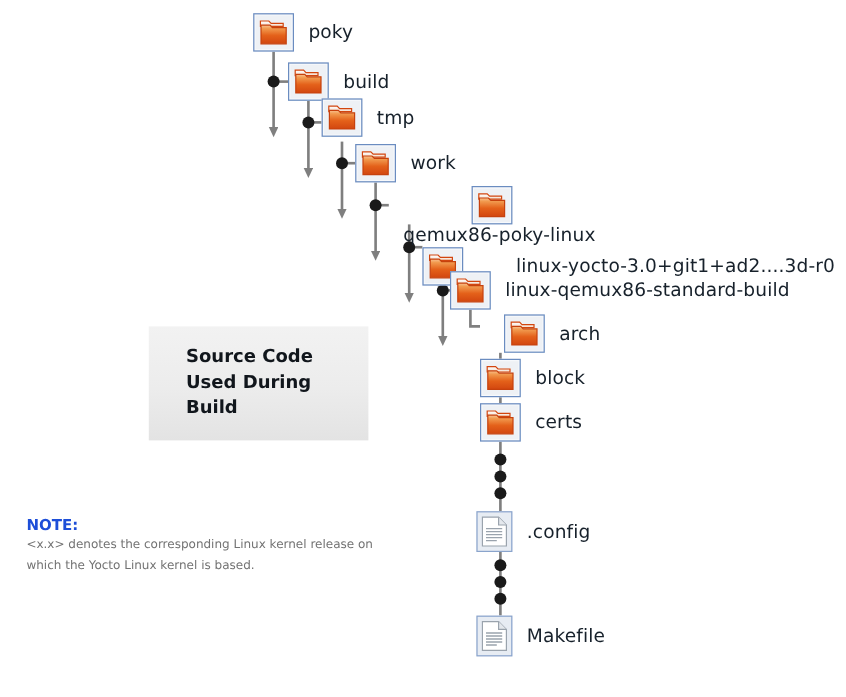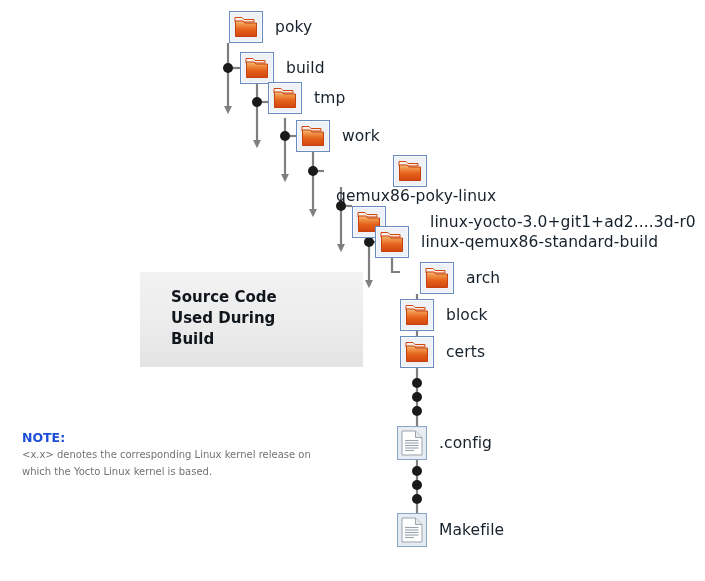--- a/index.html
+++ b/index.html
@@ -78,23 +78,23 @@
     position: absolute;
     left: 3px;
     top: 3px;
     width: 22px;
     height: 26px;
   }
 
   
   #callout {
     position: absolute;
-    left: 140px;
+    left: 124px;
     top: 272px;
-    width: 223px;
+    width: 183px;
     height: 95px;
     background: linear-gradient(180deg, #f2f2f2 0%, #ececec 55%, #e3e3e3 100%);
     box-sizing: border-box;
   }
   #callout .callout-text {
     position: absolute;
     left: 31px;
     top: 15px;
     font-size: 15px;
     font-weight: bold;
@@ -190,21 +190,21 @@
       <circle cx="417" cy="411" r="5"></circle>
     </g>
 
     <g fill="#1a1a1a">
       <circle cx="417" cy="471" r="5"></circle>
       <circle cx="417" cy="485" r="5"></circle>
       <circle cx="417" cy="499" r="5"></circle>
     </g>
   </svg>
 
-  <div class="node" style="left:229px; top:11px;">
+  <div class="node" style="left:211px; top:11px;">
     <span class="icon-box">
       <svg class="folder-glyph" viewBox="0 0 24 22">
         <path d="M1,5 L1,1.5 L8,1.5 L10,3.5 L20,3.5 L20,6 L1,6 Z" fill="url(#folderBackGrad)" stroke="#d2460f" stroke-width="1"></path>
         <path d="M1.5,7 L1.5,20.5 L22.5,20.5 L22.5,7 L11,7 L9,5 L1.5,5 Z" fill="url(#folderGrad)" stroke="#c6410d" stroke-width="1"></path>
       </svg>
     </span>
     <span class="label">poky</span>
   </div>
 
   <div class="node" style="left:240px; top:52px;">

